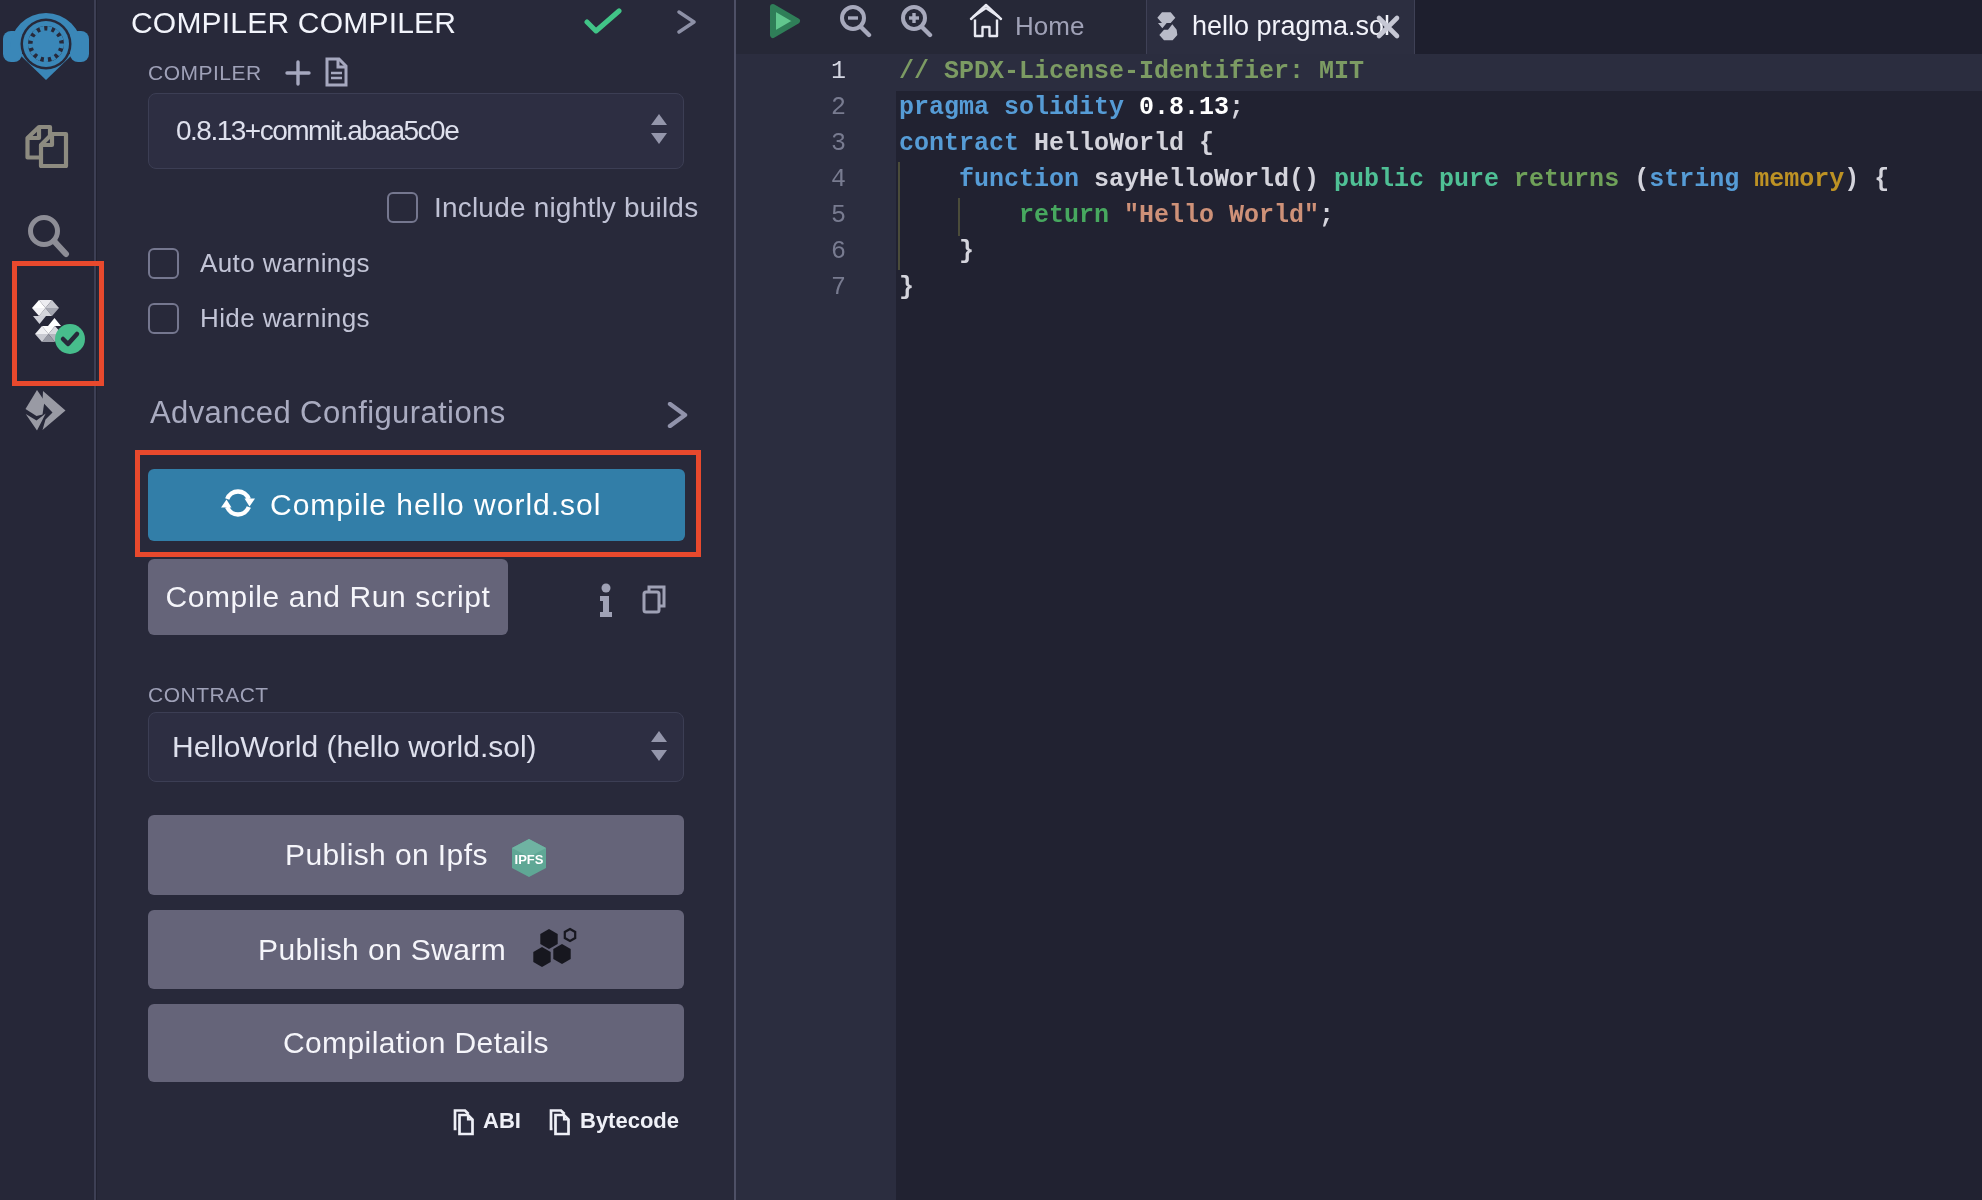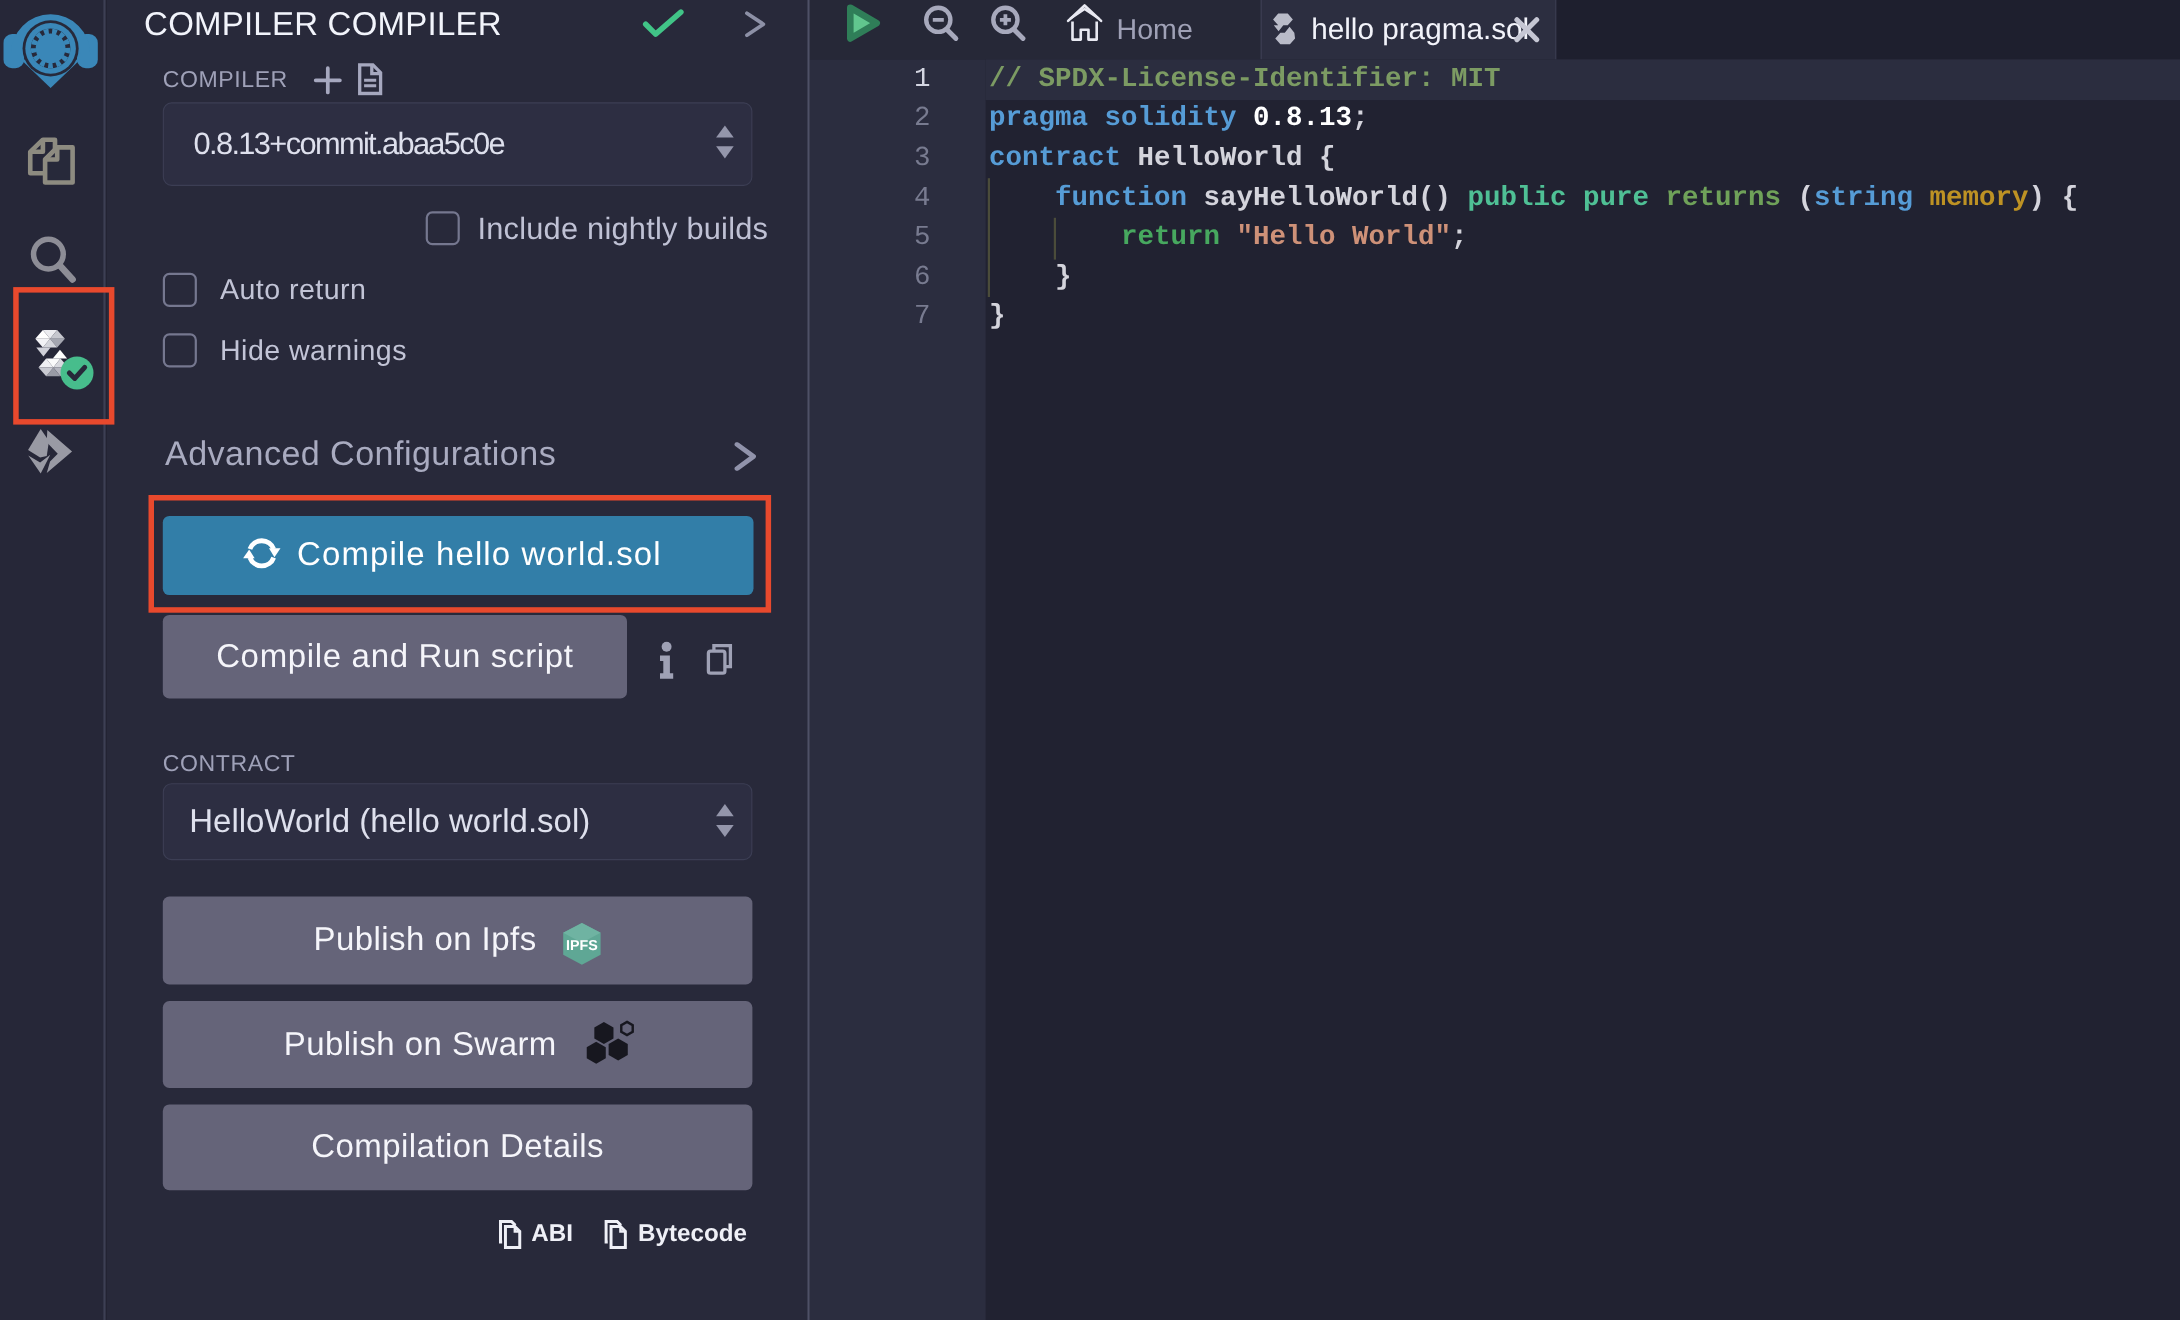--- a/index.html
+++ b/index.html
@@ -103,42 +103,42 @@
 <div class="abs" style="left:176px;top:93px;height:76px;line-height:76px;font-size:28px;letter-spacing:-1.5px;color:#dee0ed;z-index:3;">0.8.13+commit.abaa5c0e</div>
 <svg class="abs" style="left:648px;top:112px;z-index:3;" width="22" height="38" viewBox="0 0 22 38">
   <polygon points="11,2 3,13 19,13" fill="#9496ab"></polygon>
   <polygon points="3,21 19,21 11,32" fill="#9496ab"></polygon>
 </svg>
 
 <div class="abs" style="left:387px;top:192px;width:31px;height:31px;border:2px solid #75778f;border-radius:6px;z-index:2;"></div>
 <div class="abs" style="left:434px;top:192px;font-size:28px;letter-spacing:0.2px;color:#bfc1d4;z-index:2;">Include nightly builds</div>
 
 <div class="abs" style="left:148px;top:248px;width:31px;height:31px;border:2px solid #75778f;border-radius:6px;z-index:2;"></div>
-<div class="abs" style="left:200px;top:248px;font-size:26px;letter-spacing:0.4px;color:#c2c4d6;z-index:2;">Auto return</div>
+<div class="abs" style="left:200px;top:248px;font-size:26px;letter-spacing:0.4px;color:#c2c4d6;z-index:2;">Auto warnings</div>
 
 <div class="abs" style="left:148px;top:303px;width:31px;height:31px;border:2px solid #75778f;border-radius:6px;z-index:2;"></div>
 <div class="abs" style="left:200px;top:303px;font-size:26px;letter-spacing:0.4px;color:#c2c4d6;z-index:2;">Hide warnings</div>
 
 <div class="abs" style="left:150px;top:395px;font-size:31px;letter-spacing:0.4px;color:#a9abc0;z-index:2;">Advanced Configurations</div>
 <svg class="abs" style="left:666px;top:402px;z-index:2;" width="26" height="26" viewBox="0 0 26 26">
   <path d="M4,2 L19,13 L4,24" fill="none" stroke="#9193ab" stroke-width="4.4" stroke-linecap="round" stroke-linejoin="round"></path>
 </svg>
 
 <div class="abs" style="left:135px;top:450px;width:566px;height:107px;border:5px solid #e8492d;z-index:30;"></div>
 
 <div class="abs" style="left:148px;top:469px;width:537px;height:72px;background:#327ea8;border-radius:6px;z-index:2;"></div>
 <svg class="abs" style="left:221px;top:486px;z-index:3;" width="36" height="34" viewBox="0 0 36 34">
   <path d="M6.2,13.1 A11.5,11.5 0 0 1 27.8,13.1" fill="none" stroke="#ffffff" stroke-width="4.4"></path>
   <path d="M27.8,20.9 A11.5,11.5 0 0 1 6.2,20.9" fill="none" stroke="#ffffff" stroke-width="4.4"></path>
   <polygon points="23.5,12.5 34,12.5 28.5,20.5" fill="#ffffff"></polygon>
   <polygon points="0,21.5 10.5,21.5 5.5,13.5" fill="#ffffff"></polygon>
 </svg>
 <div class="abs" style="left:270px;top:469px;height:72px;line-height:72px;font-size:30px;letter-spacing:1.0px;color:#ffffff;z-index:3;">Compile hello world.sol</div>
 
-<div class="abs" style="left:148px;top:559px;width:422px;height:76px;background:#656479;border-radius:6px;z-index:2;color:#f5f5fa;font-size:30px;letter-spacing:0.6px;text-align:center;line-height:76px;">Compile and Run script</div>
+<div class="abs" style="left:148px;top:559px;width:360px;height:76px;background:#656479;border-radius:6px;z-index:2;color:#f5f5fa;font-size:30px;letter-spacing:0.6px;text-align:center;line-height:76px;">Compile and Run script</div>
 <svg class="abs" style="left:597px;top:583px;z-index:2;" width="18" height="36" viewBox="0 0 18 36">
   <circle cx="9" cy="5" r="4.5" fill="#9fa1b5"></circle>
   <path d="M3,13 L12,13 L12,29 L15,29 L15,34 L3,34 L3,29 L6,29 L6,18 L3,18 Z" fill="#9fa1b5"></path>
 </svg>
 <svg class="abs" style="left:641px;top:584px;z-index:2;" width="26" height="32" viewBox="0 0 26 32">
   <path d="M8,7 L8,3 L23,3 L23,22 L18,22" fill="none" stroke="#9fa1b5" stroke-width="3"></path>
   <rect x="3" y="8" width="15" height="20" rx="2" fill="none" stroke="#9fa1b5" stroke-width="3"></rect>
 </svg>
 
 <div class="abs" style="left:148px;top:683px;font-size:21px;color:#9fa1b8;letter-spacing:0.5px;z-index:2;">CONTRACT</div>

